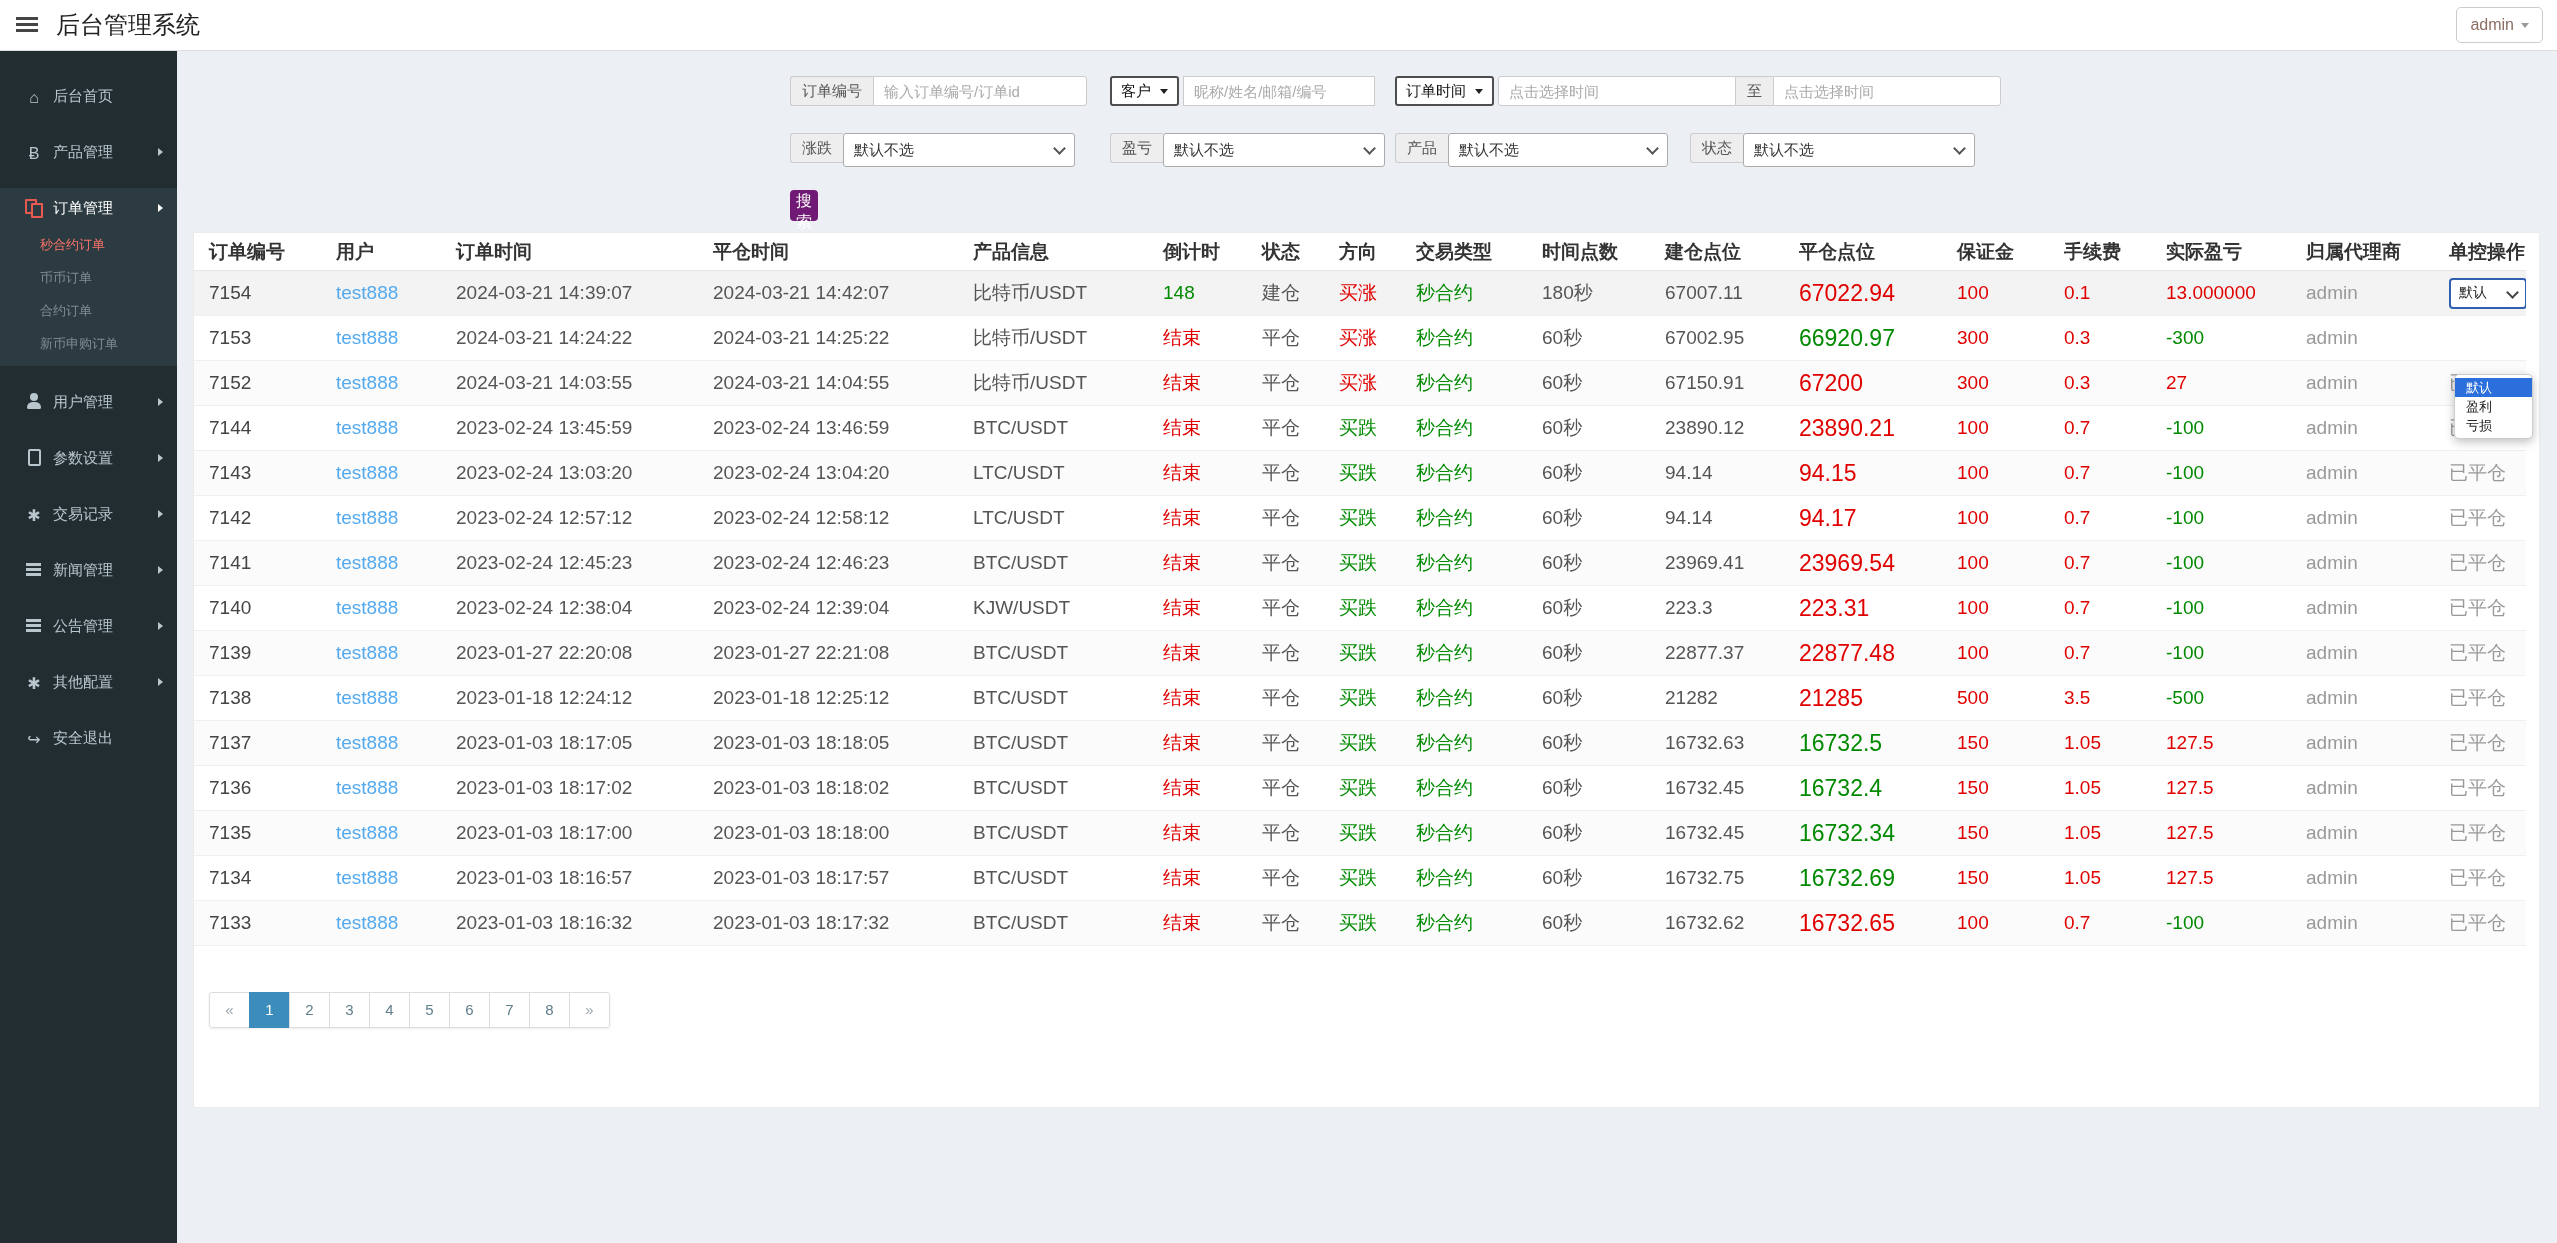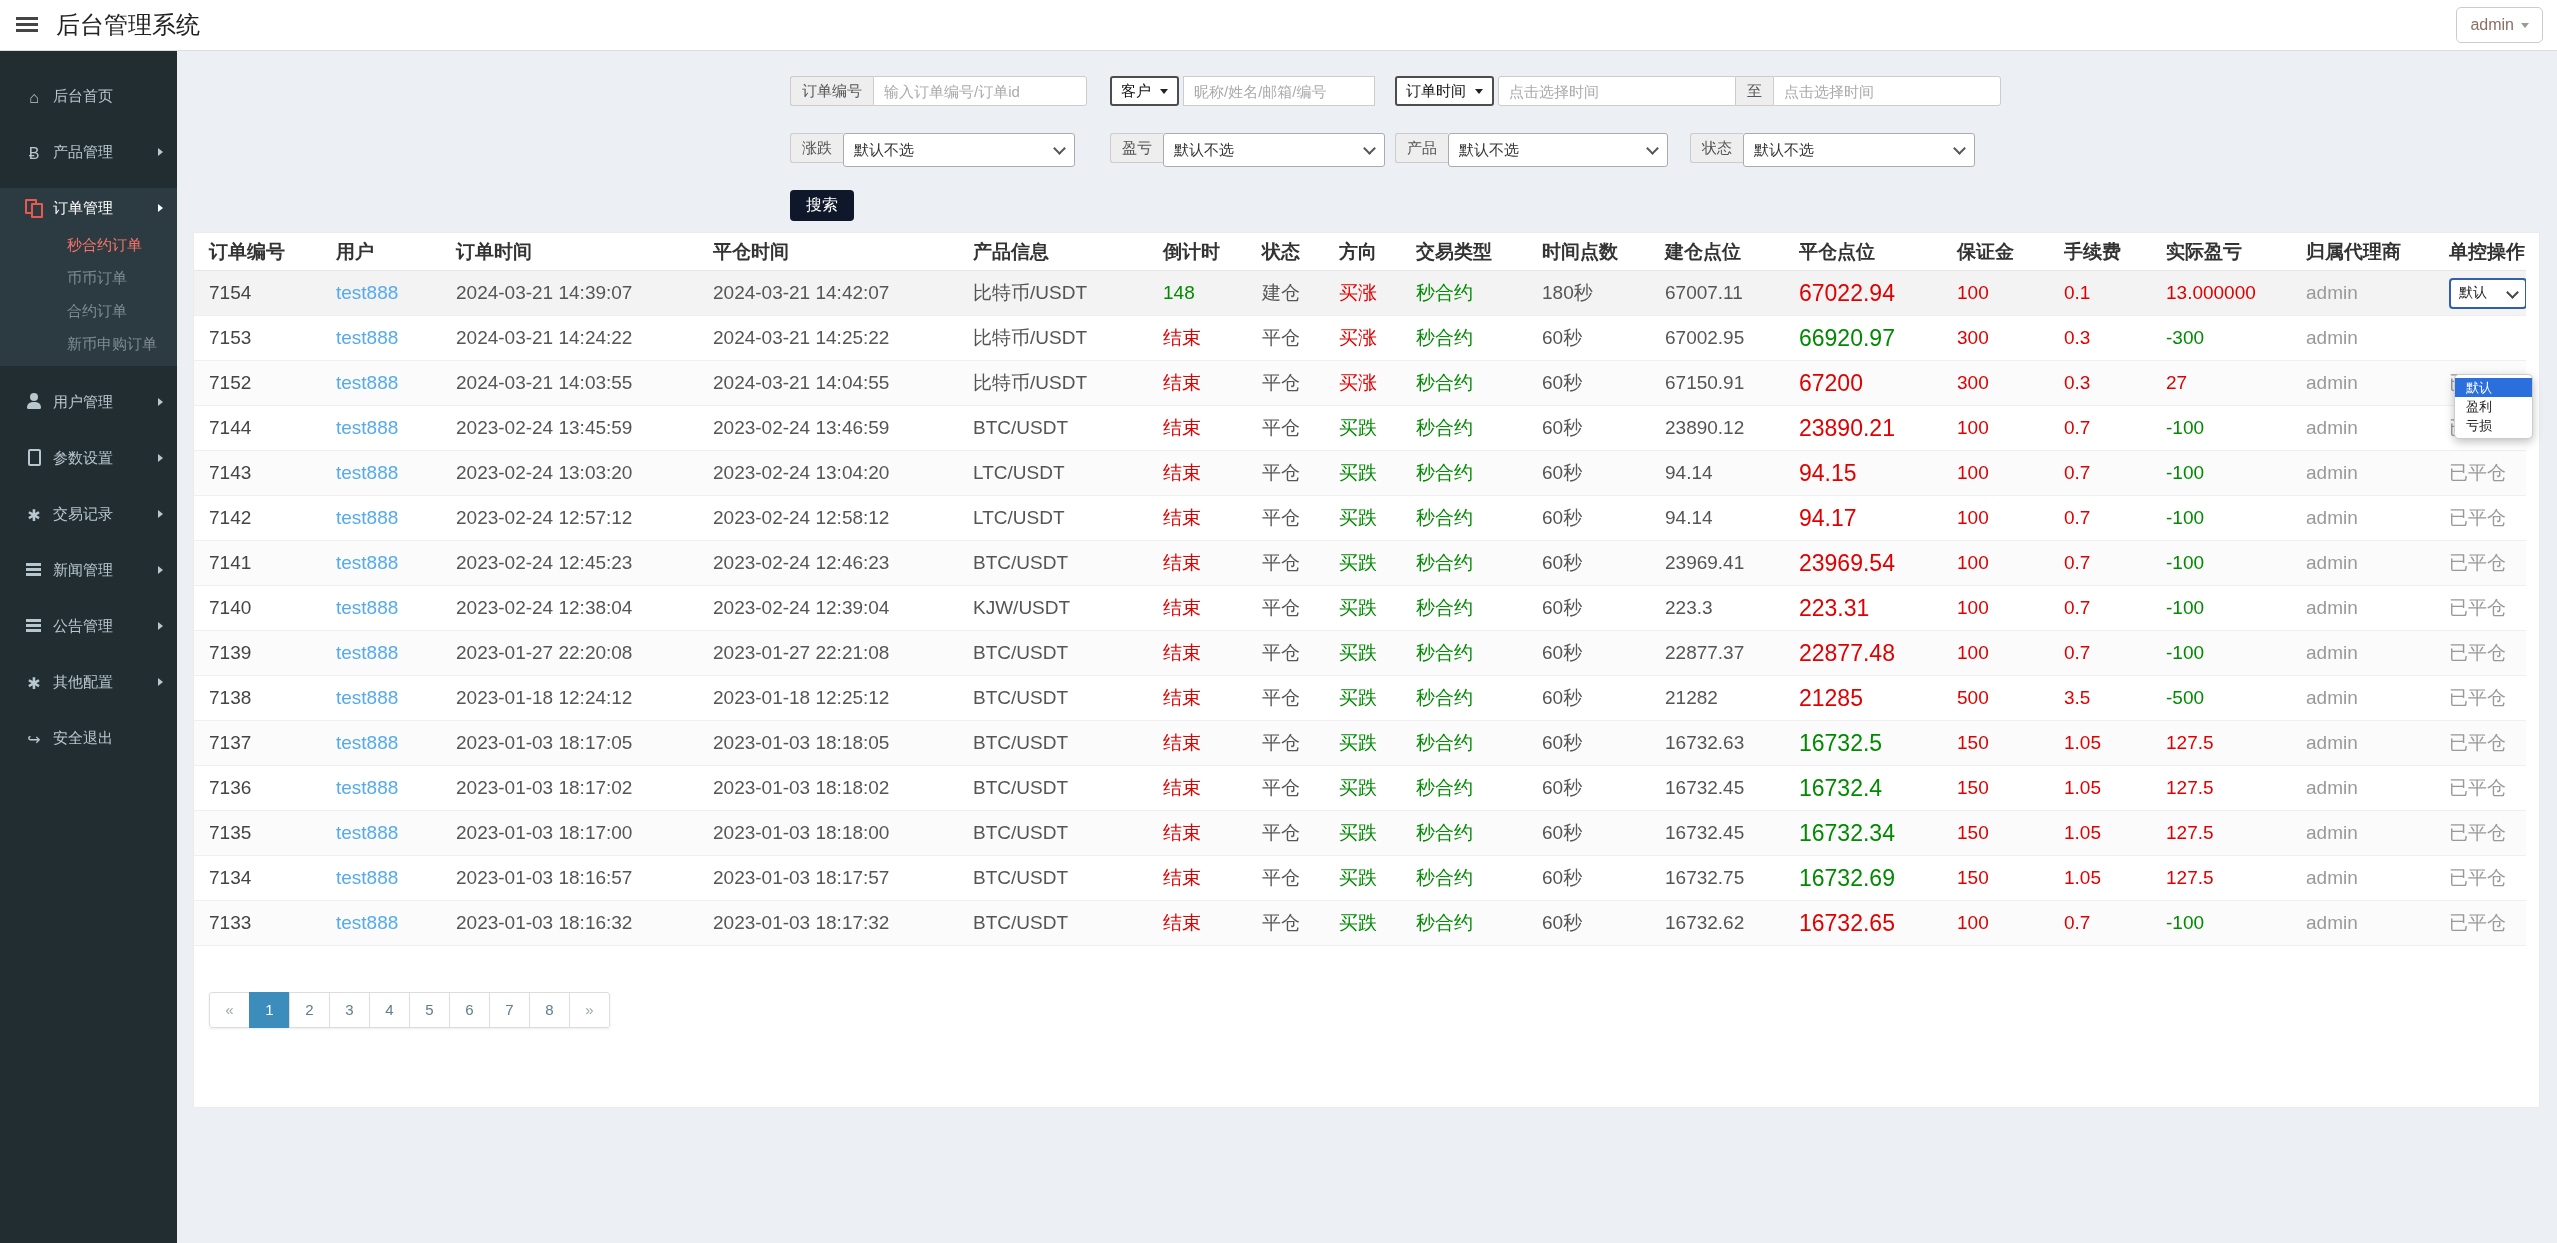--- a/index.html
+++ b/index.html
@@ -18,21 +18,21 @@
   .caret-d{width:0;height:0;border-top:5px solid #9a9a9a;border-left:4px solid transparent;
            border-right:4px solid transparent;}
   
   .sidebar{position:absolute;left:0;top:50px;bottom:0;width:177px;background:#222d32;
            padding-top:26px;z-index:20;}
   .side-item{position:relative;height:40px;line-height:40px;margin-bottom:16px;padding-left:15px;
              color:#b8c7ce;font-size:15px;cursor:pointer;white-space:nowrap;margin-left:8px;}
   .side-group{background:#2c3b41;padding-bottom:6px;margin-bottom:16px;}
   .side-group .side-item{margin-bottom:0;color:#fff;}
   .side-group .side-item .icn{color:#e8594f;}
-  .sub-item{height:33px;line-height:33px;padding-left:67px;font-size:15px;color:#7f8c93;cursor:pointer;}
+  .sub-item{height:33px;line-height:33px;padding-left:40px;font-size:13px;color:#7f8c93;cursor:pointer;}
   .sub-item.active{color:#fa7368;}
   .icn{display:inline-block;width:22px;height:16px;position:relative;margin-right:8px;
        font-size:16px;line-height:16px;text-align:center;vertical-align:-2px;color:#b8c7ce;}
   .caret-r{position:absolute;right:14px;top:50%;margin-top:-4px;width:0;height:0;
            border-left:5px solid currentColor;border-top:4px solid transparent;border-bottom:4px solid transparent;}
   .i-orders::before{content:"";position:absolute;left:2px;top:0;width:8px;height:11px;
                     border:2px solid currentColor;border-radius:1px;}
   .i-orders::after{content:"";position:absolute;left:8px;top:4px;width:8px;height:11px;
                    background:#2c3b41;border:2px solid currentColor;border-radius:1px;}
   .i-user::before{content:"";position:absolute;left:7px;top:0;width:8px;height:8px;border-radius:50%;background:currentColor;}
@@ -52,21 +52,21 @@
        outline:none;background:#fff;font-family:inherit;}
   .inp::placeholder{color:#aaa;}
   .sel-dark{display:flex;align-items:center;padding:0 9px;border:2px solid #4d4d4d;border-radius:3px;
             background:#fff;font-size:15px;color:#111;margin-right:4px;cursor:pointer;white-space:nowrap;}
   .tri{width:0;height:0;border-top:5px solid #222;border-left:4px solid transparent;
        border-right:4px solid transparent;display:inline-block;margin-left:9px;}
   .sel-light{display:flex;align-items:center;justify-content:space-between;padding:16px 10px;
              border:1px solid #ababab;border-radius:3px;background:#fff;font-size:15px;color:#333;cursor:pointer;}
   .chev{display:inline-block;width:7px;height:7px;border-right:2px solid #555;border-bottom:2px solid #555;
         transform:rotate(45deg);margin-left:10px;margin-top:-4px;}
-  .btn-search{position:absolute;left:613px;top:140px;width:64px;height:31px;background:#0f172a;
+  .btn-search{position:absolute;left:613px;top:140px;width:28px;height:31px;background:#701a75;
               border:none;border-radius:4px;color:#fff;font-size:16px;cursor:pointer;font-family:inherit;}
   
   .panel{position:absolute;left:16px;top:182px;width:2345px;background:#fff;
          border:1px solid #ebebeb;min-height:874px;}
   .panel-title{padding:15px;font-size:20px;color:#888;border-bottom:1px solid #eee;}
   table{width:2332px;table-layout:fixed;border-collapse:collapse;}
   th,td{text-align:left;padding:0 8px;overflow:hidden;white-space:nowrap;}
   th{height:37px;font-size:19px;color:#333;font-weight:bold;border-bottom:1px solid #e6e6e6;}
   td{height:44px;font-size:19px;color:#555;border-bottom:1px solid #efefef;}
   th:first-child,td:first-child{padding-left:15px;}

